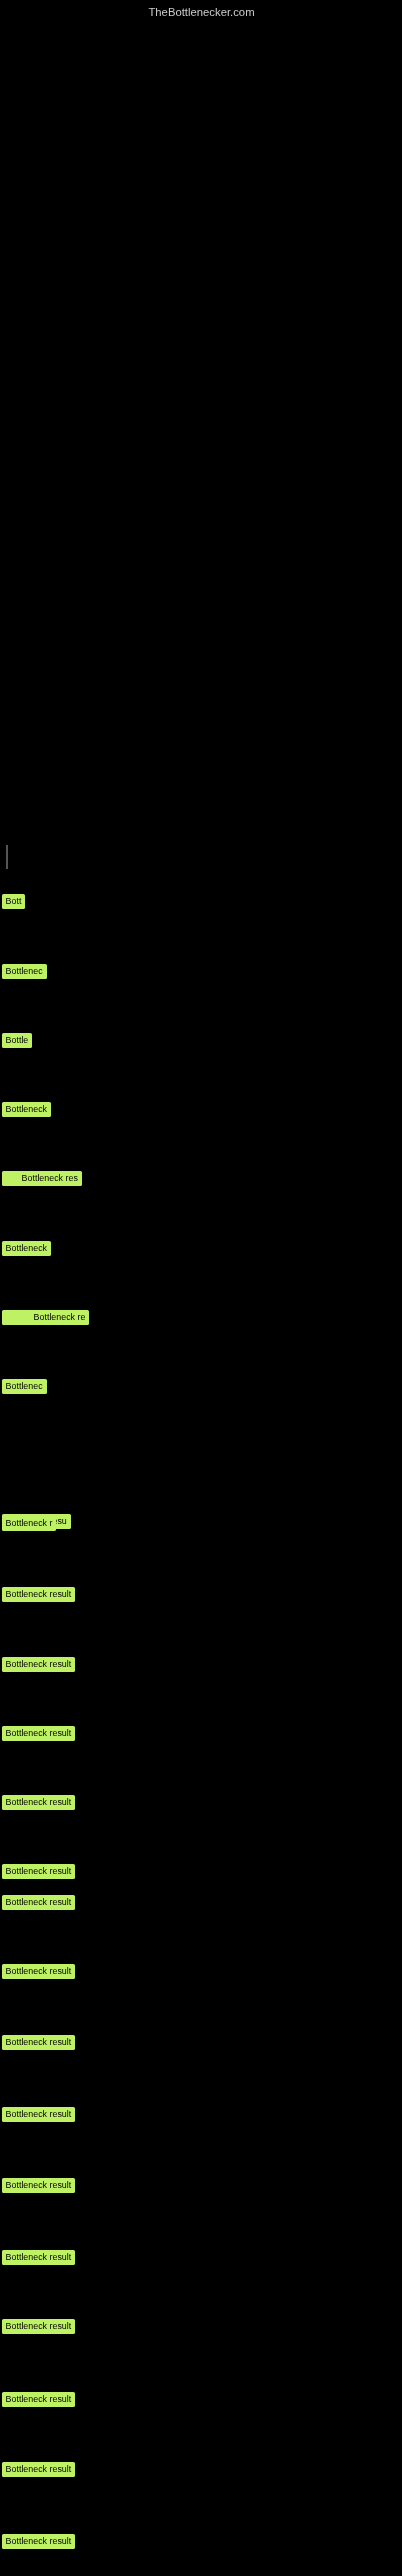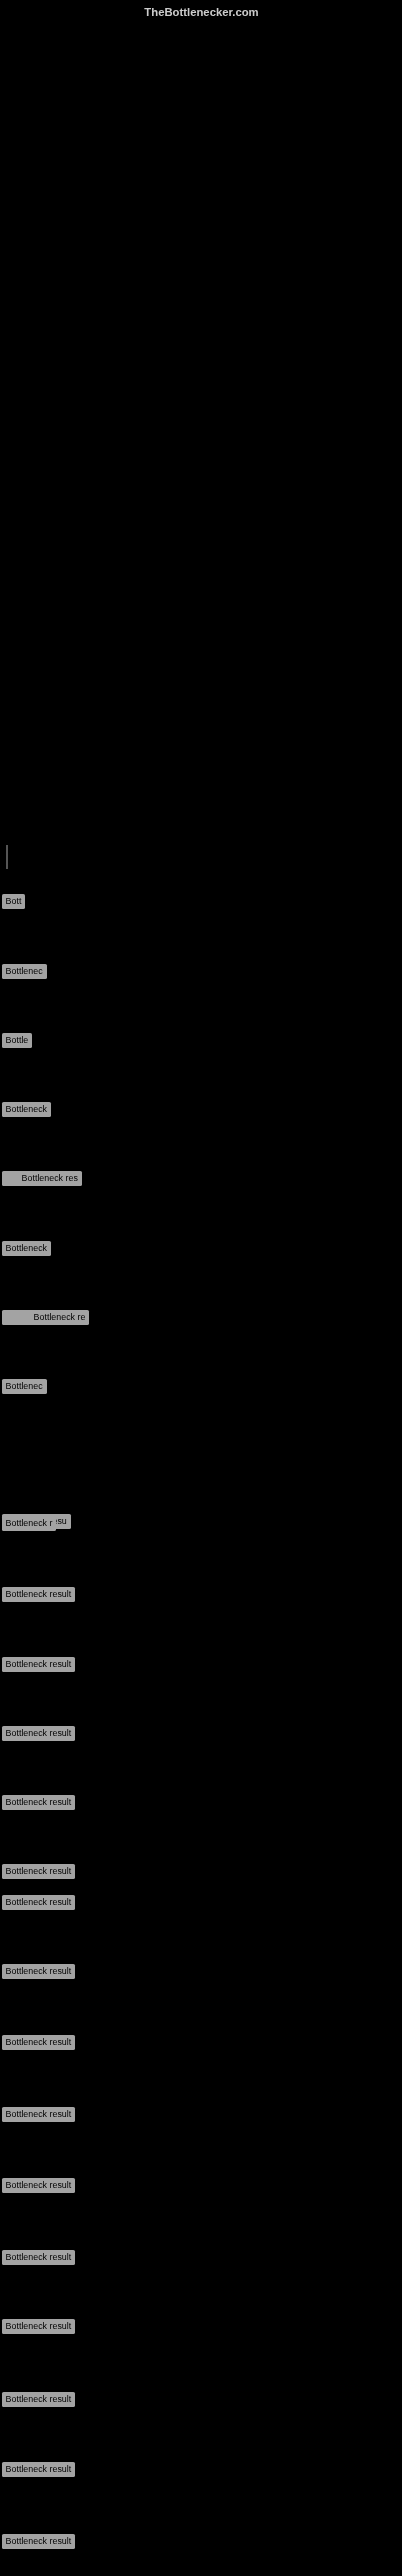--- a/index.html
+++ b/index.html
@@ -18,27 +18,26 @@
     }
 
     .site-title {
       position: absolute;
       top: 6.4px;
       left: 50%;
       transform: translateX(-50%);
       color: #cccccc;
       font-size: 11.3px;
       white-space: nowrap;
-      font-weight: bold;
     }
 
     .bottleneck-label {
       position: absolute;
       left: 1.6px;
-      background-color: #a3a3a3;
+      background-color: #bef264;
       color: #000;
       font-size: 8.9px;
       padding: 2.4px 4px;
       border-radius: 1.6px;
       white-space: nowrap;
       font-weight: normal;
     }
 
     .vertical-line {
       position: absolute;

